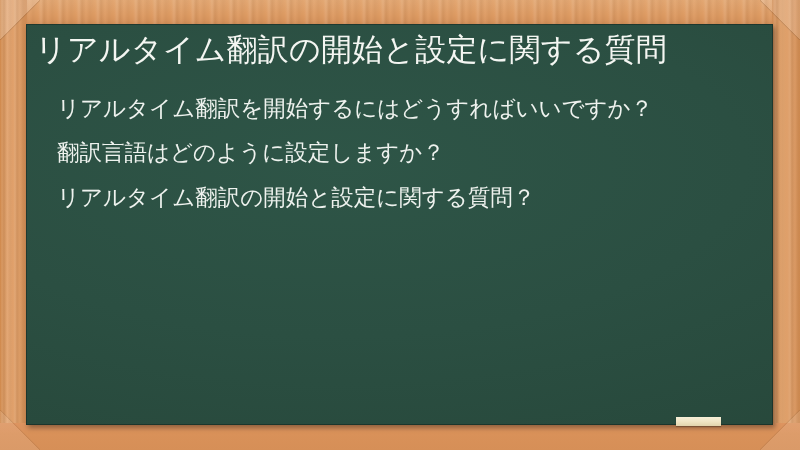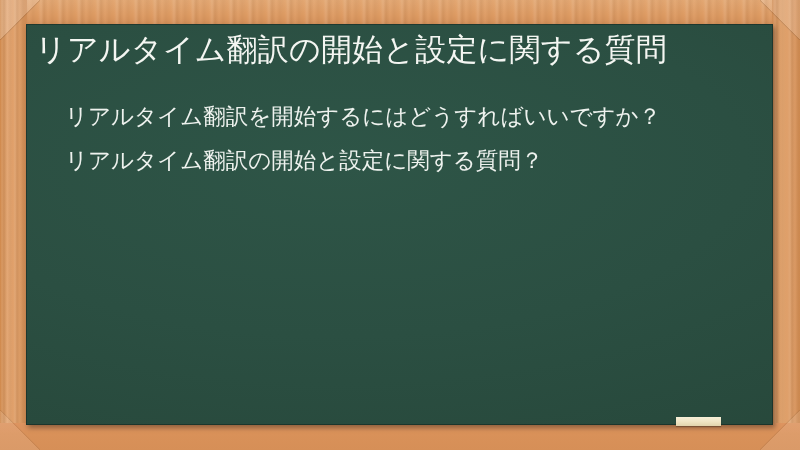--- a/index.html
+++ b/index.html
@@ -142,21 +142,21 @@
     line-height: 1.30;
     letter-spacing: 0.2px;
     font-weight: 400;
     margin: 0;
     padding: 0 36px 0 0;
     white-space: pre-wrap;
   }
 
   .qa-list {
     list-style: none;
-    margin: 8px;
+    margin: 0;
     padding: 0;
   }
 
   .qa-item {
     color: #eef2ee;
     font-size: 22.5px;
     line-height: 1.34;
     font-weight: 400;
     margin: 0 0 14px 0;
     padding: 0 10px 0 22px;
@@ -194,20 +194,21 @@
 
   <div class="board">
     <div class="board-inner">
 
       <h1 class="slide-title">リアルタイム翻訳の開始と設定に関する質問</h1>
 
       <div class="qa-spacer"></div>
 
       <ul class="qa-list">
         <li class="qa-item">リアルタイム翻訳を開始するにはどうすればいいですか？</li>
+        <li class="qa-item">翻訳言語はどのように設定しますか？</li>
         <li class="qa-item">リアルタイム翻訳の開始と設定に関する質問？</li>
       </ul>
 
     </div>
   </div>
 
   <div class="chalk-stick"></div>
 
 </div>
 

